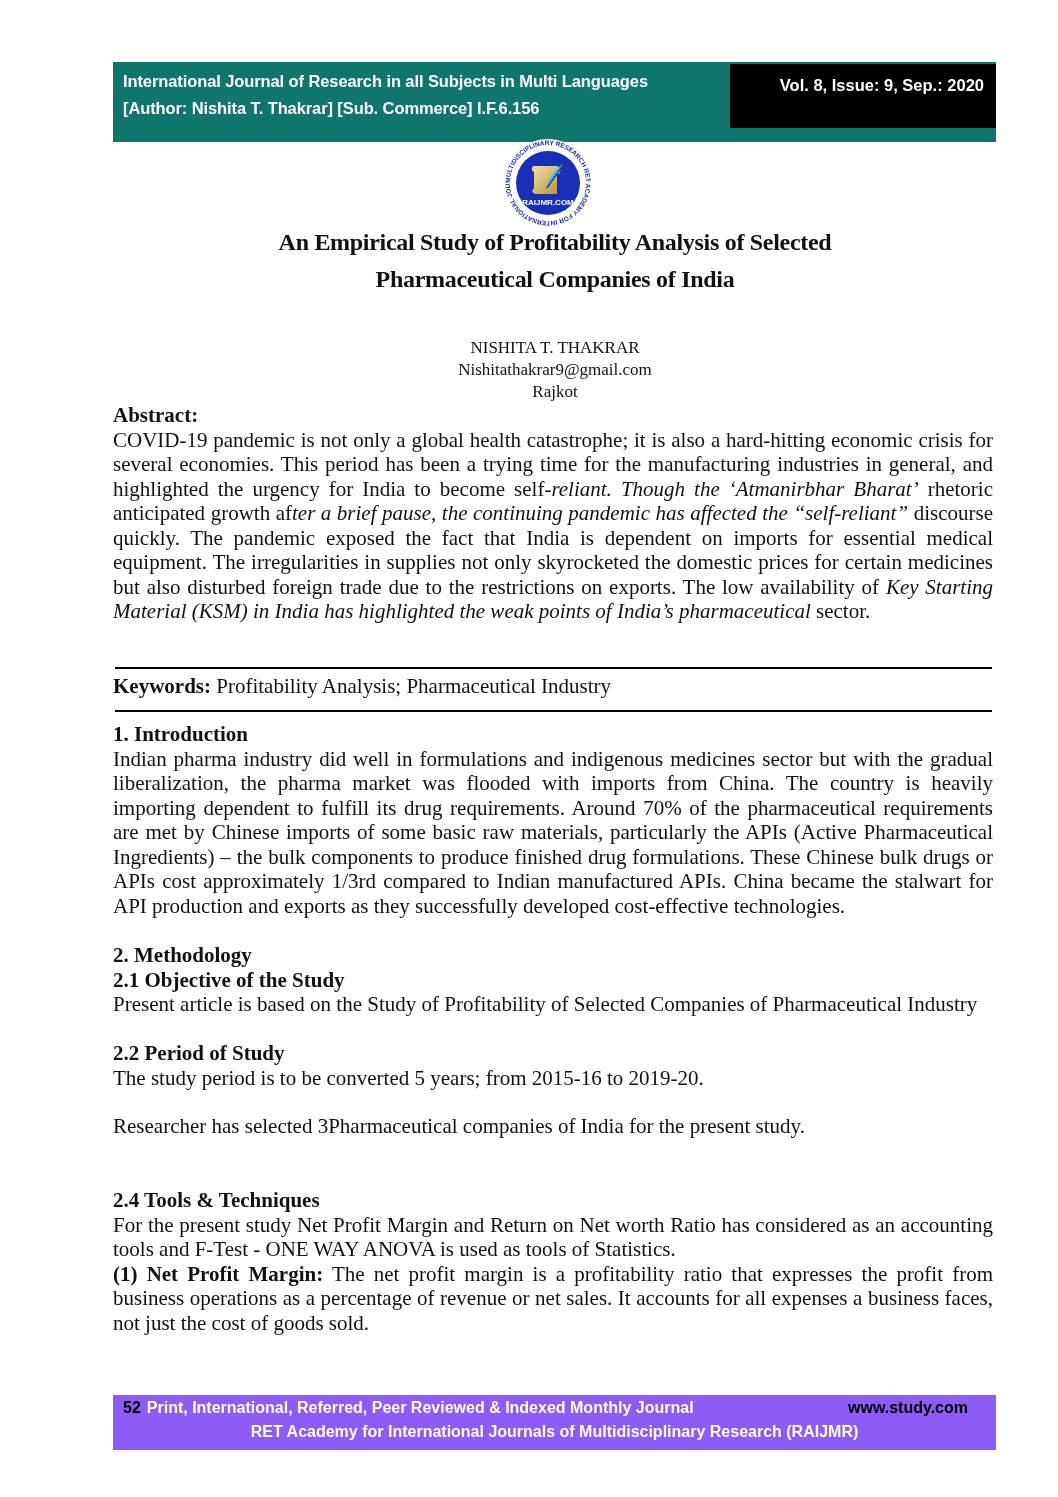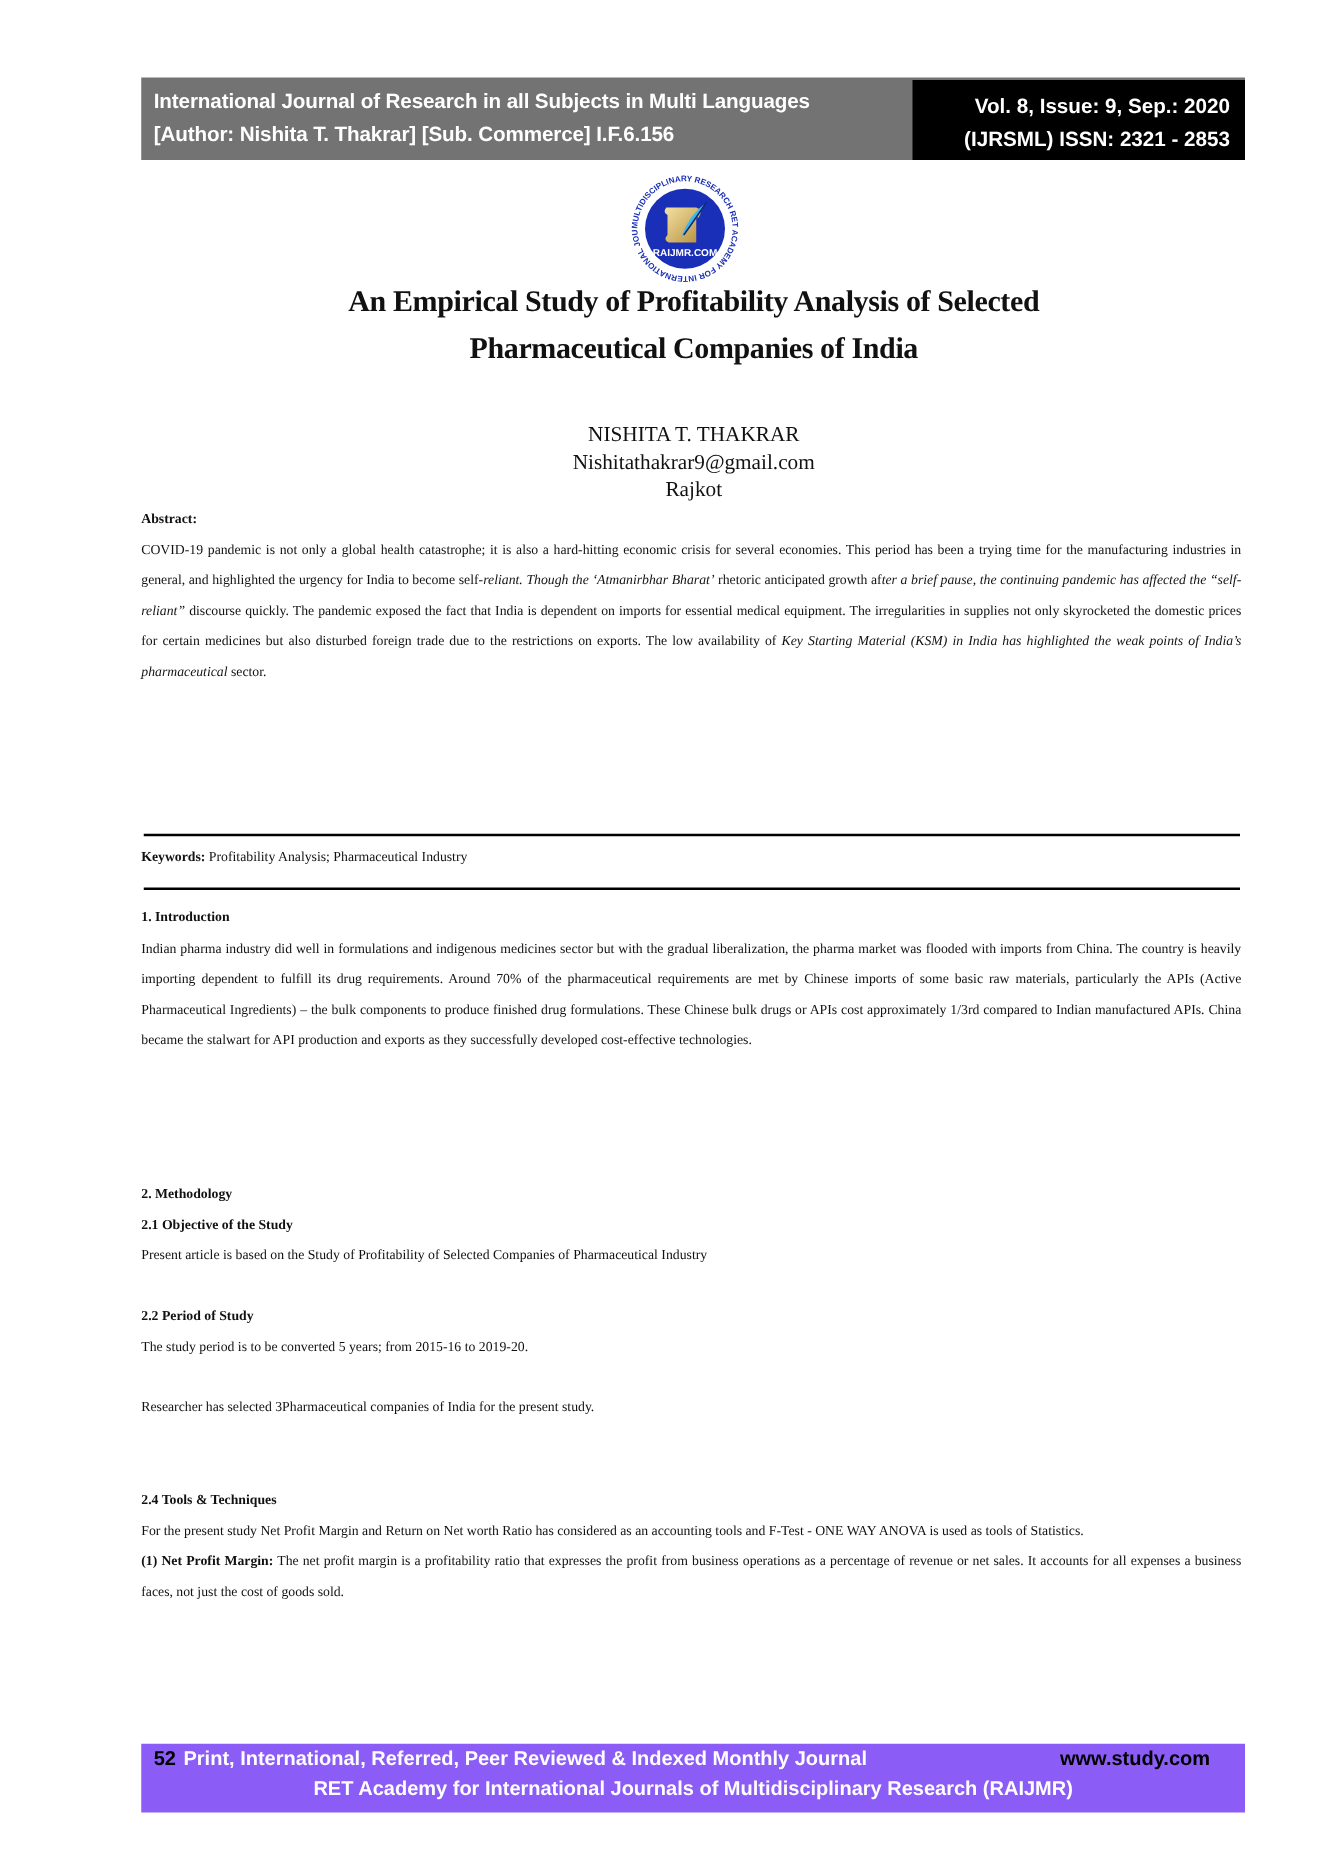--- a/index.html
+++ b/index.html
@@ -1,28 +1,28 @@
 <!DOCTYPE html>
 <html><head>
 <meta charset="utf-8">
 <style>
   html, body { margin: 0; padding: 0; background: #ffffff; }
   body { width: 1058px; height: 1497px; position: relative; overflow: hidden; font-family: "Liberation Serif", serif; color: #111; }
 
-  .hdr { position: absolute; left: 113px; top: 62px; width: 883px; height: 66px; background: #737373; }
+  .hdr { position: absolute; left: 113px; top: 62px; width: 883px; height: 80px; background: #0f766e; }
   .hdr-left { position: absolute; left: 10px; top: 6px; color: #fff; font-family: "Liberation Sans", sans-serif; font-size: 16.5px; line-height: 27px; font-weight: bold; letter-spacing: -0.1px; }
   .hdr-right { position: absolute; right: 0; top: 2px; width: 266px; height: 64px; background: #000; color: #fff; font-family: "Liberation Sans", sans-serif; font-size: 16.5px; font-weight: bold; line-height: 27px; text-align: right; }
   .hdr-right .inner { padding: 8px 12px 0 0; }
 
   .logo { position: absolute; left: 503px; top: 138px; width: 90px; height: 90px; }
 
   .title { position: absolute; left: 110px; top: 224px; width: 890px; text-align: center; font-family: "Liberation Serif", serif; font-weight: bold; font-size: 24px; line-height: 37px; letter-spacing: -0.3px; }
   .author { position: absolute; left: 110px; top: 337px; width: 890px; text-align: center; font-size: 17px; line-height: 22px; }
 
-  .content { position: absolute; left: 113px; width: 880px; font-size: 11px; line-height: 24.5px; }
+  .content { position: absolute; left: 113px; width: 880px; font-size: 21px; line-height: 24.5px; }
   .just { text-align: justify; text-align-last: left; }
   .h { font-weight: bold; }
   .rule { position: absolute; left: 115px; width: 877px; height: 2px; background: #000; }
   i { font-style: italic; }
 
   .ftr { position: absolute; left: 113px; top: 1395px; width: 883px; height: 55px; background: #8b5cf6; font-family: "Liberation Sans", sans-serif; font-weight: bold; font-size: 16px; }
   .ftr .l1 { position: absolute; left: 10px; top: 4px; color: #fff; }
   .ftr .pg { color: #000; margin-right: 6px; }
   .ftr .url { position: absolute; right: 28px; top: 4px; color: #000; }
   .ftr .l2 { position: absolute; left: 0; width: 100%; top: 28px; text-align: center; color: #fff; }
@@ -31,21 +31,20 @@
 <body>
 
 <div class="hdr">
   <div class="hdr-left">
     <div>International Journal of Research in all Subjects in Multi Languages</div>
     <div>[Author: Nishita T. Thakrar] [Sub. Commerce] I.F.6.156</div>
   </div>
   <div class="hdr-right">
     <div class="inner">
       <div>Vol. 8, Issue: 9, Sep.: 2020</div>
-      <div>(IJRSML) ISSN: 2321 - 2853</div>
     </div>
   </div>
 </div>
 
 <div class="logo">
   <svg width="90" height="90" viewBox="0 0 90 90">
     <defs>
       <path id="ring" d="M45,45 m-38,0 a38,38 0 1,1 76,0 a38,38 0 1,1 -76,0"></path>
       <linearGradient id="scroll" x1="0" y1="0" x2="1" y2="1">
         <stop offset="0" stop-color="#f3e2a6"></stop>

